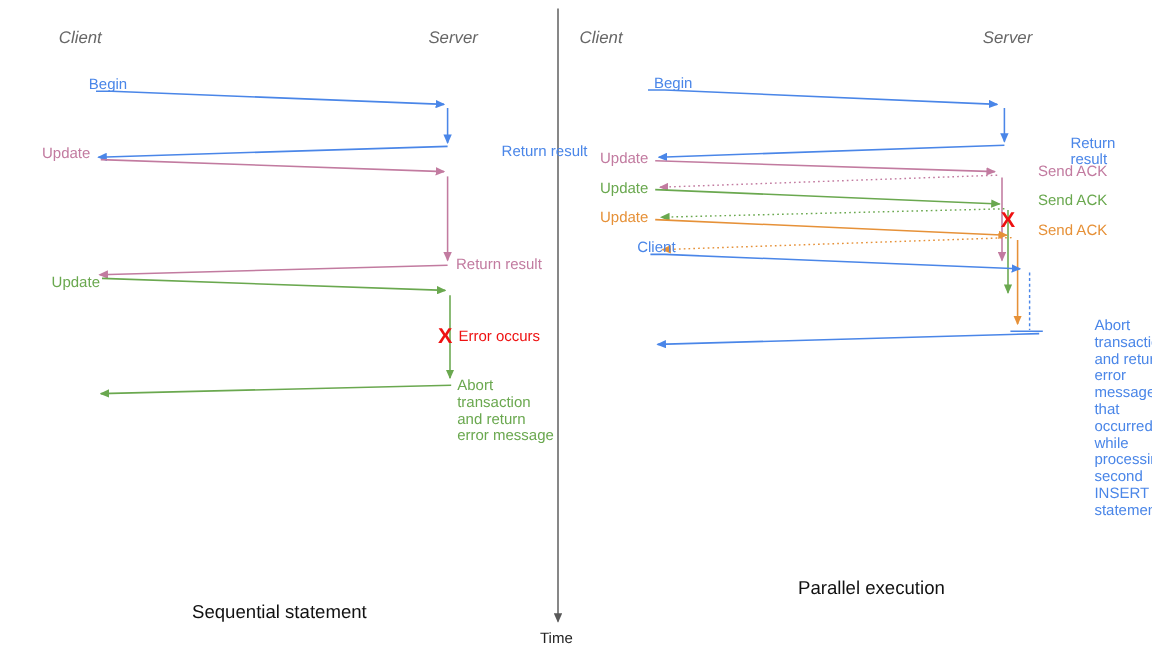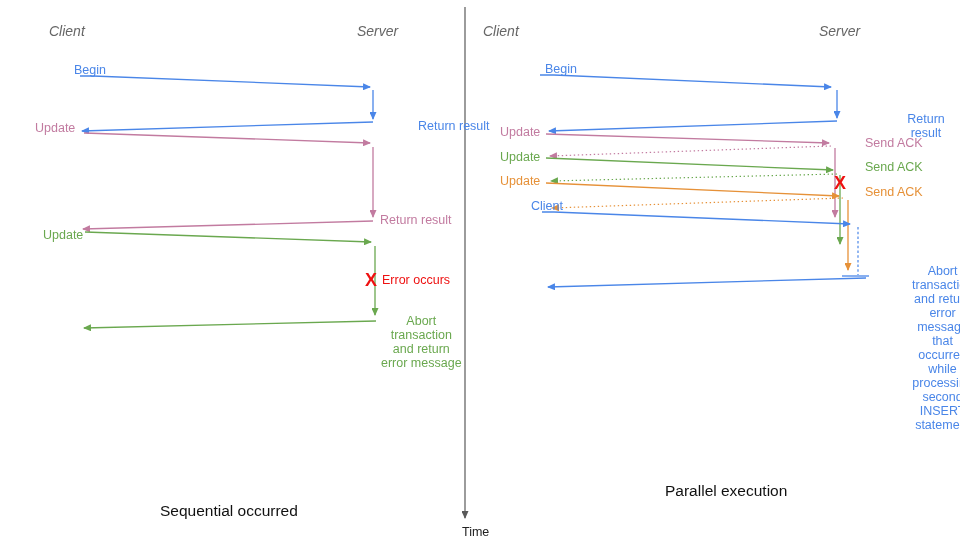--- a/index.html
+++ b/index.html
@@ -2,21 +2,21 @@
 <html><head>
 <meta charset="utf-8">
 <style>
   html,body{margin:0;padding:0;background:#fff;}
   .canvas{
     position:relative;width:960px;height:540px;background:#fff;overflow:hidden;
     font-family:"Liberation Sans", sans-serif;
   }
   .canvas svg{position:absolute;left:0;top:0;}
   .lbl{
-    position:absolute;font-size:12.5px;line-height:14px;white-space:pre-line;text-align:center;
+    position:absolute;font-size:12.5px;line-height:14px;white-space:pre-line;
   }
   .hdr{font-size:14px;font-style:italic;color:#666666;}
   .title{font-size:15.5px;color:#111111;}
   .xmark{font-size:18px;line-height:16px;font-weight:bold;color:#ee1111;}
   .c-blue{color:#4a86e8;margin-left:39px;}
   .c-pink{color:#c27ba0;}
   .c-green{color:#6aa84f;}
   .c-orange{color:#e69138;}
   .c-red{color:#ee1111;}
   .c-time{color:#222222;}
@@ -85,21 +85,21 @@
   <div class="lbl c-pink" style="left:35px;top:121px;">Update</div>
   <div class="lbl c-blue" style="left:379px;top:119px;">Return result</div>
   <div class="lbl c-green" style="left:43px;top:228px;">Update</div>
   <div class="lbl c-pink" style="left:380px;top:213px;">Return result</div>
   <div class="lbl xmark" style="left:365px;top:272px;">X</div>
   <div class="lbl c-red" style="left:382px;top:273px;">Error occurs</div>
   <div class="lbl c-green" style="left:381px;top:314px;">Abort
 transaction
 and return
 error message</div>
-  <div class="lbl title" style="left:160px;top:504px;">Sequential occurred</div>
+  <div class="lbl title" style="left:160px;top:504px;">Sequential statement</div>
 
   <div class="lbl hdr" style="left:483px;top:24px;">Client</div>
   <div class="lbl hdr" style="left:819px;top:24px;">Server</div>
   <div class="lbl c-blue" style="left:506px;top:62px;">Begin</div>
   <div class="lbl c-blue" style="left:853px;top:112px;">Return result</div>
   <div class="lbl c-pink" style="left:500px;top:125px;">Update</div>
   <div class="lbl c-pink" style="left:865px;top:136px;">Send ACK</div>
   <div class="lbl c-green" style="left:500px;top:150px;">Update</div>
   <div class="lbl c-green" style="left:865px;top:160px;">Send ACK</div>
   <div class="lbl c-orange" style="left:500px;top:174px;">Update</div>
@@ -111,15 +111,15 @@
 and return
 error message
 that occurred
 while
 processing
 second
 INSERT
 statement</div>
   <div class="lbl title" style="left:665px;top:484px;">Parallel execution</div>
 
-  <div class="lbl c-time" style="left:450px;top:525px;margin-left:12px;">Time</div>
+  <div class="lbl c-time" style="left:450px;top:525px;">Time</div>
 
 </div>
 
 </body></html>

